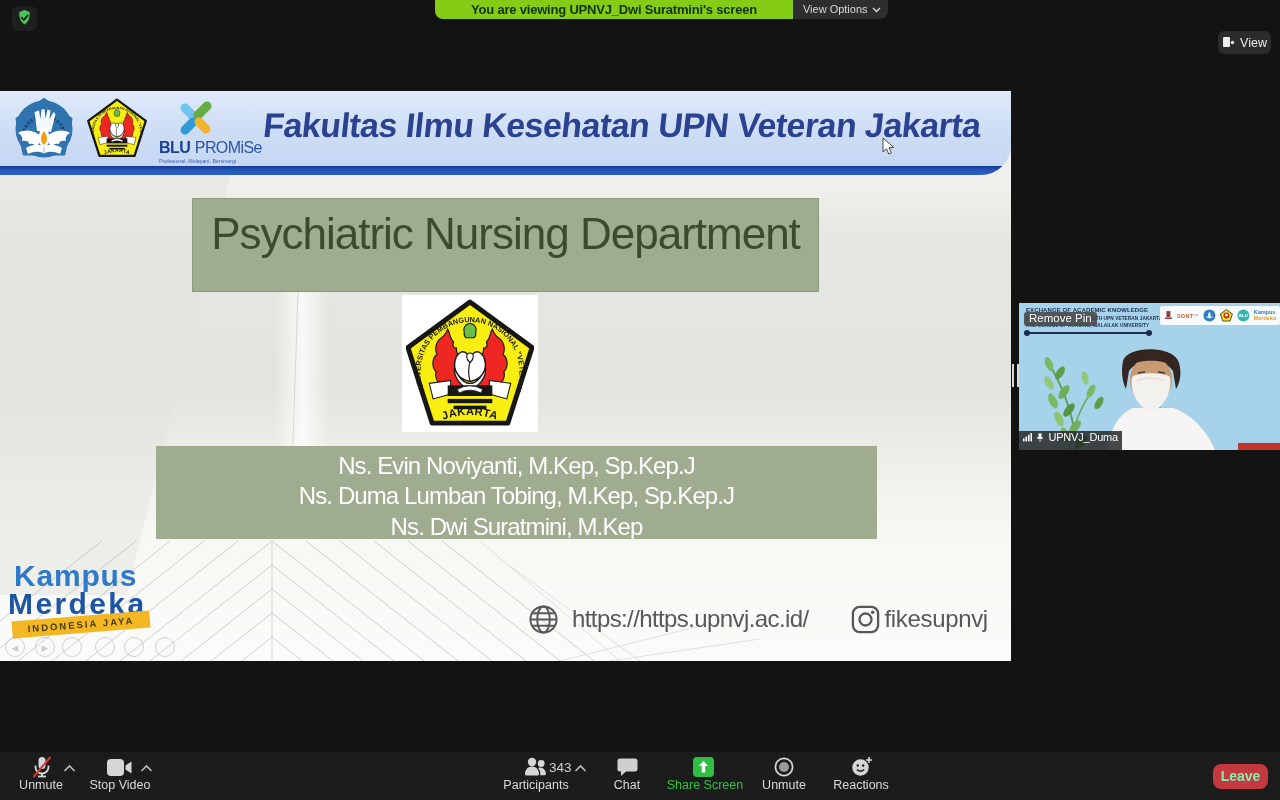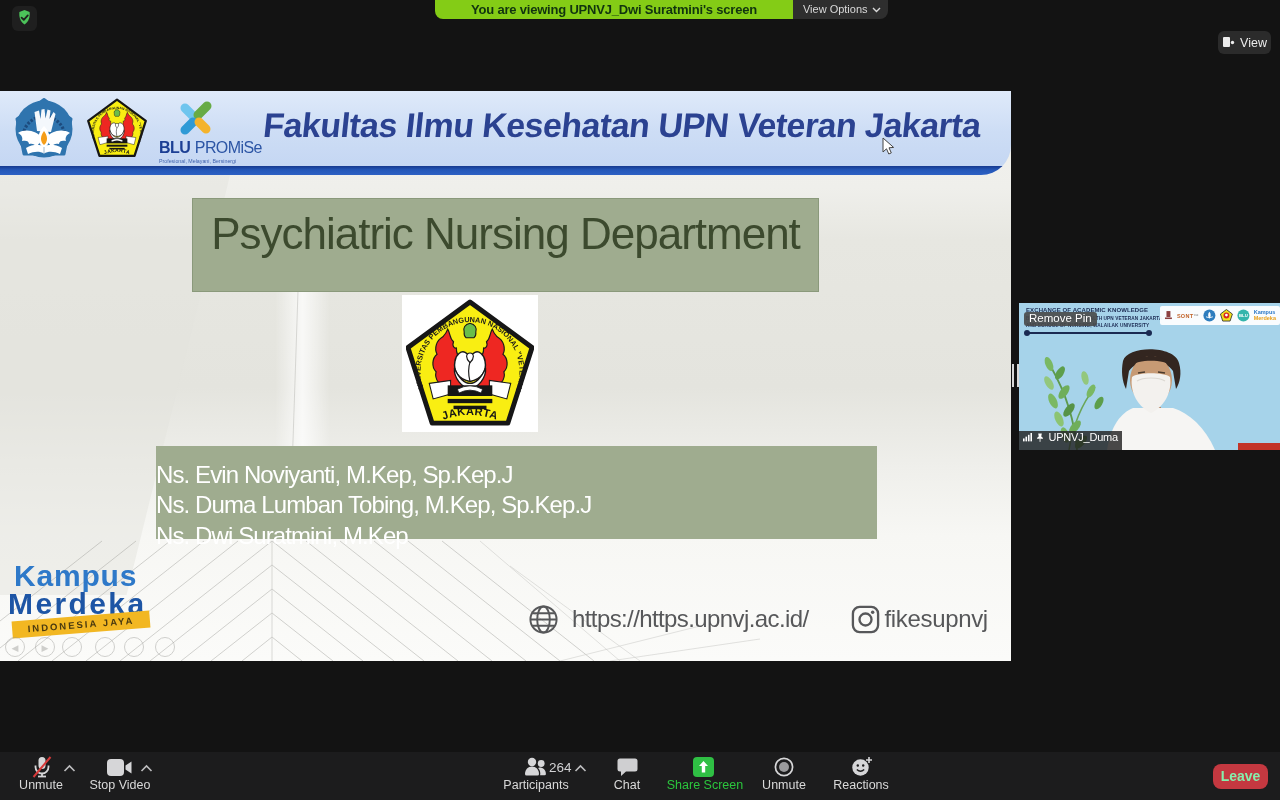--- a/index.html
+++ b/index.html
@@ -25,21 +25,21 @@
 .blu-txt { position:absolute; left:151px; top:48px; white-space:nowrap;margin-left:8px; }
 .blu-txt .t1 { font-size:16px; color:#1c3f94; font-weight:800; letter-spacing:-0.5px; }
 .blu-txt .t2 { font-size:16px; color:#2c55a5; font-weight:400; letter-spacing:-0.6px; }
 .blu-txt .t3 { font-size:6px; color:#3f62ad; letter-spacing:0px; margin-top:1px; transform:scaleX(.88); transform-origin:0 0; }
 
 .titlebox { position:absolute; left:192px; top:107px; width:627px; height:94px; background:#9fac8f; border:1px solid #8a997b; display:flex; align-items:center; justify-content:center; padding-bottom:23px; }
 .titlebox span { font-size:44px; color:#3c4a2e; letter-spacing:-1px; white-space:nowrap; }
 
 .logobox { position:absolute; left:402px; top:204px; width:136px; height:137px; background:#fff; display:flex; align-items:center; justify-content:center; }
 
-.namesbox { position:absolute; left:156px; top:355px; width:721px; height:93px; background:#9fac8f; color:#fff; font-size:24px; letter-spacing:-0.9px; line-height:30.4px; padding-top:14px; }
+.namesbox { position:absolute; left:156px; top:355px; width:721px; height:93px; background:#9fac8f; color:#fff; text-align:center; font-size:24px; letter-spacing:-0.9px; line-height:30.4px; padding-top:5px; }
 
 .urlrow { position:absolute; left:528px; top:510px; height:36px; display:flex; align-items:center; color:#57585a; font-size:24px; letter-spacing:-0.6px; }
 
 .km { position:absolute; left:8px; top:468px; width:175px; }
 .km .k1 { font-size:30px; font-weight:800; color:#2e79c9; letter-spacing:0.8px; margin-left:6px; }
 .km .k2 { font-size:30px; font-weight:800; color:#1d55a5; letter-spacing:2.4px; margin-top:-6px; margin-left:0px; }
 .km .rib { margin-top:-5px; margin-left:4px; width:138px; height:17px; background:#f2b722; transform:rotate(-4.5deg); color:#4a3a10; font-size:9.5px; font-weight:700; letter-spacing:2px; text-align:center; line-height:17px; }
 
 .ctrl { position:absolute; top:546px; left:0; width:200px; height:24px; opacity:.45; }
 .ctrl i { position:absolute; top:0; width:20px; height:20px; border:1px solid #9a9a96; border-radius:50%; color:#9a9a96; font-size:9px; text-align:center; line-height:20px; font-style:normal; }
@@ -293,21 +293,21 @@
       <path d="M1.5 7 L6.5 2 L11.5 7" stroke="#bdbdbf" stroke-width="1.6" fill="none"></path>
     </svg>
   <div class="tlabel" style="left:120px">Stop Video</div>
 
   <svg class="ticon" style="left:524px;top:757px" width="23" height="20" viewBox="0 0 23 20">
     <circle cx="8" cy="5" r="4.2" fill="#d6d6d8"></circle>
     <path d="M1 17 c0-4.5 3-7.5 7-7.5 s7 3 7 7.5 q0 1.5 -1.5 1.5 h-11 q-1.5 0 -1.5 -1.5 Z" fill="#d6d6d8"></path>
     <circle cx="17.2" cy="6.5" r="3.4" fill="#d6d6d8"></circle>
     <path d="M15.5 10.6 c3.8 0 6.4 2.6 6.4 6.4 q0 1.3 -1.3 1.3 h-4.5 c.6-3 -0.2-5.8 -2-7.4 Z" fill="#d6d6d8"></path>
   </svg>
-  <div class="ticon" style="left:549px;top:760px;font-size:13.5px;color:#d2d2d4">264</div>
+  <div class="ticon" style="left:549px;top:760px;font-size:13.5px;color:#d2d2d4">343</div>
   <svg class="ticon" style="left:574px;top:764px" width="13" height="9" viewBox="0 0 13 9">
       <path d="M1.5 7 L6.5 2 L11.5 7" stroke="#bdbdbf" stroke-width="1.6" fill="none"></path>
     </svg>
   <div class="tlabel" style="left:536px">Participants</div>
 
   <svg class="ticon" style="left:617px;top:758px" width="21" height="19" viewBox="0 0 21 19">
     <path d="M3 0.5 h15 q2.5 0 2.5 2.5 v8 q0 2.5 -2.5 2.5 h-9 l-5 4.5 v-4.5 h-1 q-2.5 0 -2.5 -2.5 v-8 q0 -2.5 2.5 -2.5 Z" fill="#cfcfd1"></path>
   </svg>
   <div class="tlabel" style="left:627px">Chat</div>
 

